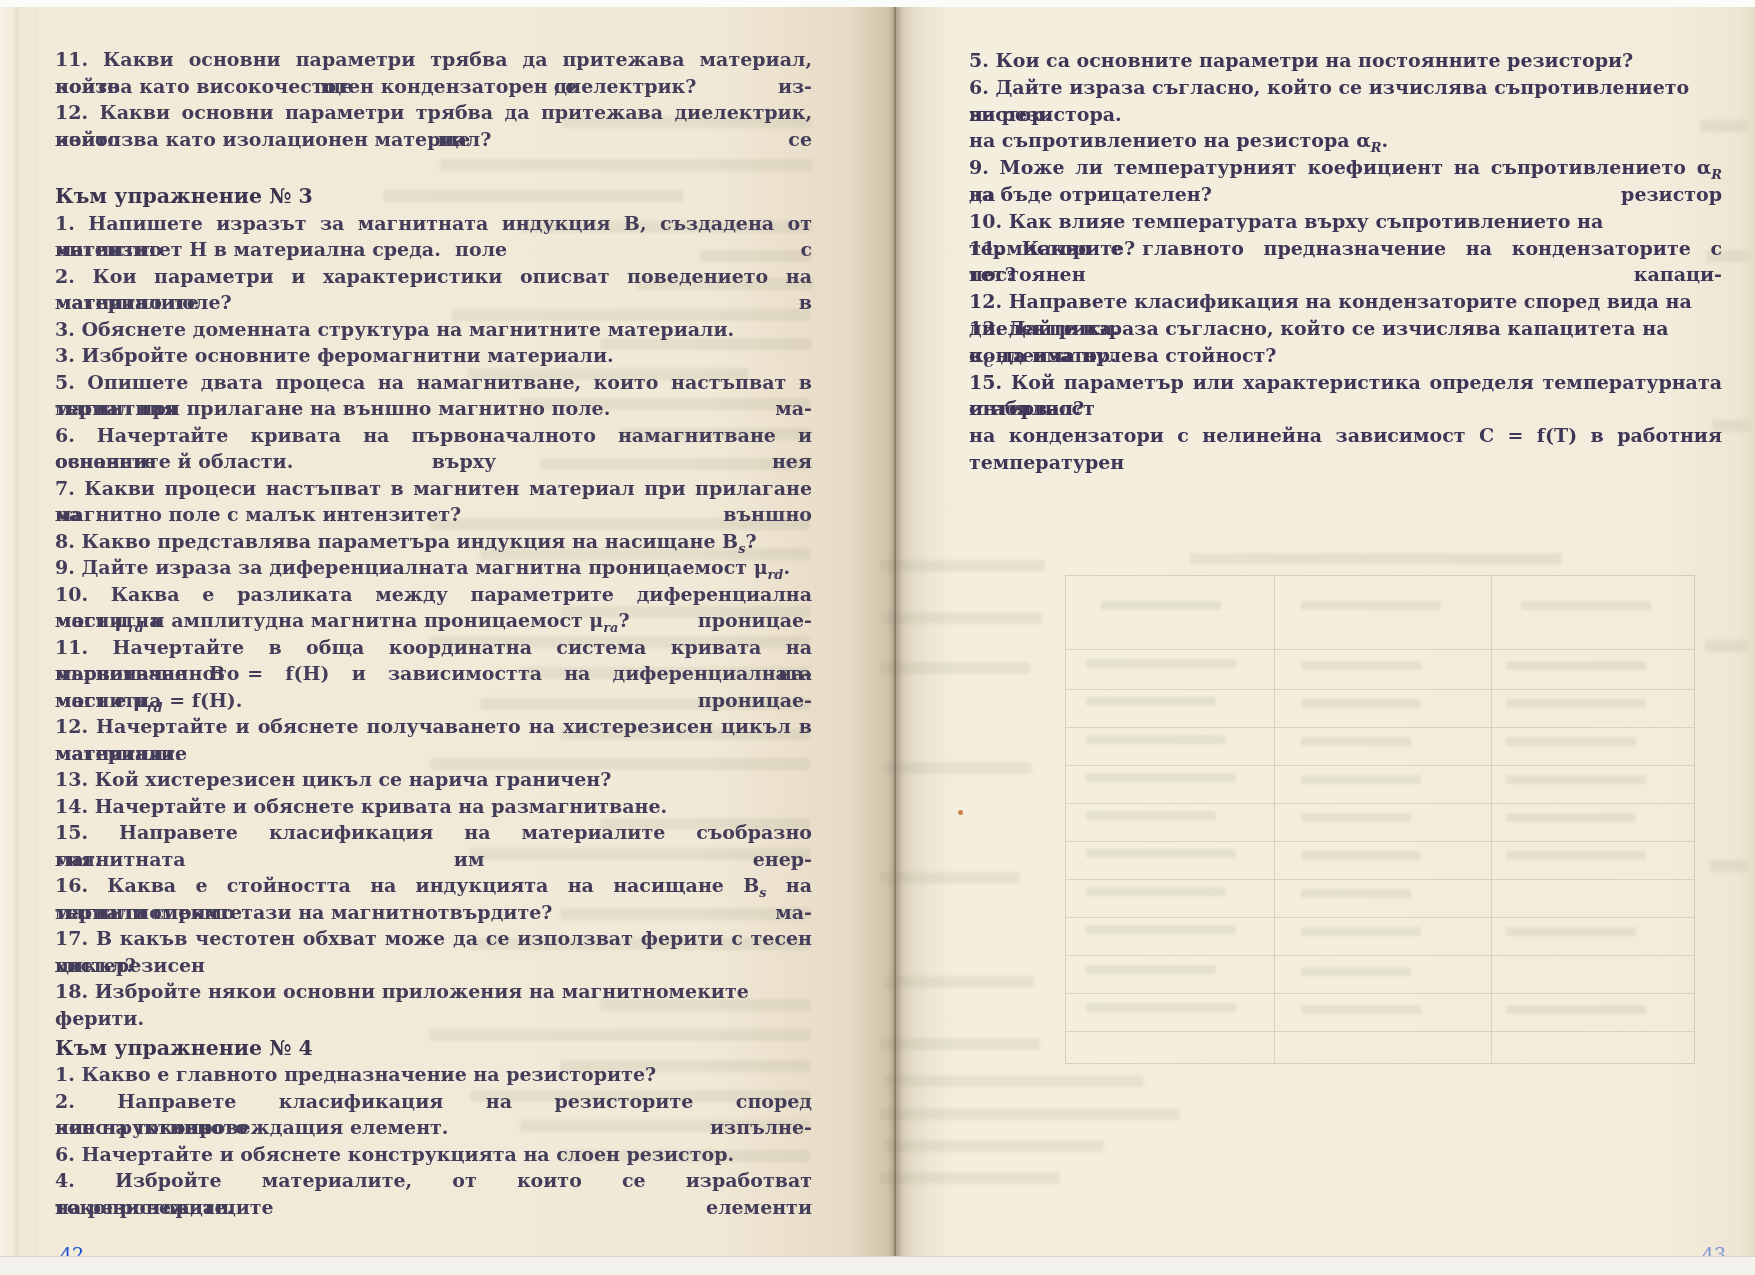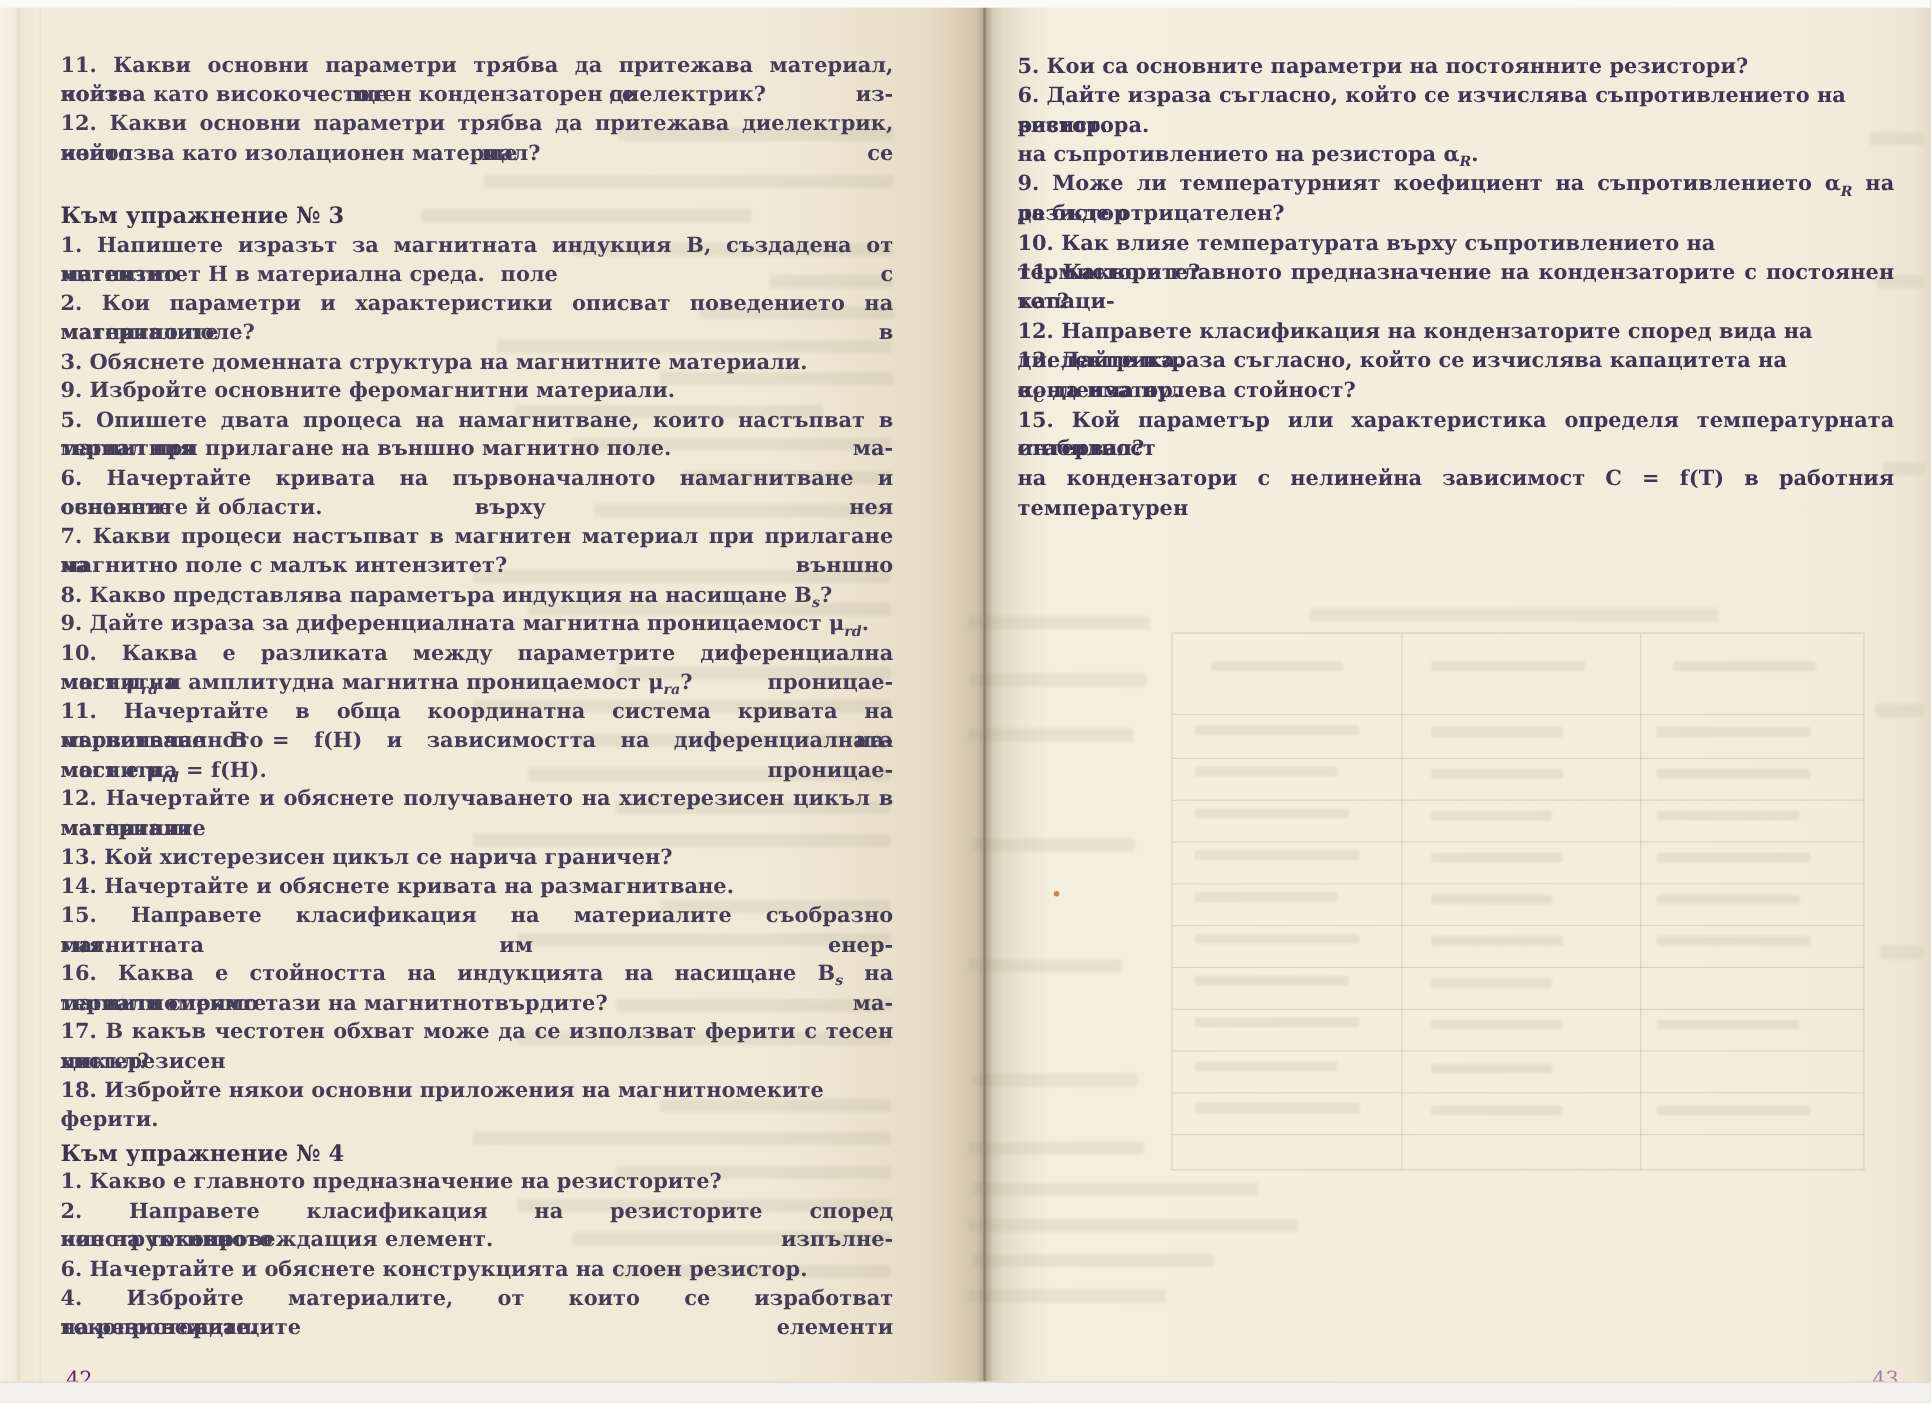--- a/index.html
+++ b/index.html
@@ -26,29 +26,29 @@
   #spine{position:absolute;left:845px;top:0;width:85px;height:100%;z-index:5;pointer-events:none;
     background:linear-gradient(to right,rgba(185,170,145,0) 0%,rgba(172,156,128,.22) 50%,
       rgba(118,104,80,.40) 59%,rgba(185,170,145,.14) 68%,rgba(244,238,223,0) 100%);}
   #spine-line{position:absolute;left:894px;top:4px;width:2px;height:1268px;z-index:6;
     background:rgba(98,88,66,.45);filter:blur(.6px);pointer-events:none;}
   
   .textcol{position:absolute;z-index:3;}
   #left-col{left:55px;top:46px;width:757px;font-size:19px;color:#433d5a;}
   #left-col .line{line-height:26.5px;height:26.5px;white-space:normal;font-weight:bold;}
   #right-col{left:925px;top:47px;width:797px;font-size:19px;font-weight:600;color:#3d3656;}
-  #right-col .line{line-height:26.8px;height:26.8px;}
+  #right-col .line{line-height:26.8px;height:26.8px;margin-left:44px;}
   .line{text-align:left;overflow:visible;}
   .line.j{text-align:justify;text-align-last:justify;}
   .line sub{font-size:.68em;font-style:italic;line-height:0;}
   .hdg{display:block;margin:31px 0 0 0;font-size:20.5px;font-weight:bold;
        line-height:26.5px;height:26.5px;color:#3a344f;}
   .hdg.second{margin-top:30px;}
   
-  .pageno{position:absolute;top:1243px;z-index:8;font-size:19px;color:#701a75;}
+  .pageno{position:absolute;top:1243px;z-index:8;font-size:19px;color:#1d4ed8;}
   #pageno-left{left:60px;}
   #pageno-right{left:1702px;opacity:.55;}
   
   .gbar{position:absolute;height:12px;background:#8b9175;opacity:.13;filter:blur(1.5px);
         border-radius:2px;z-index:1;}
   .gcell{position:absolute;height:9px;background:#9a9f84;opacity:.16;filter:blur(1.2px);
         border-radius:2px;z-index:1;}
   #ghost-table{position:absolute;left:1065px;top:575px;width:628px;height:487px;z-index:1;
     border:1px solid rgba(160,144,112,.34);}
   .gline-h{position:absolute;left:0;width:100%;height:1px;background:rgba(160,144,112,.28);}
@@ -168,21 +168,21 @@
         <div class="line j"><span>12. Какви основни параметри трябва да притежава диелектрик, който ще се</span></div>
         <div class="line"><span>използва като изолационен материал?</span></div>
       </div>
     <div class="hdg">Към упражнение № 3</div>
     <div>
         <div class="line j"><span>1. Напишете изразът за магнитната индукция B, създадена от магнитно поле с</span></div>
         <div class="line"><span>интензитет H в материална среда.</span></div>
         <div class="line j"><span>2. Кои параметри и характеристики описват поведението на материалите в</span></div>
         <div class="line"><span>магнитно поле?</span></div>
         <div class="line"><span>3. Обяснете доменната структура на магнитните материали.</span></div>
-        <div class="line"><span>9. Избройте основните феромагнитни материали.</span></div>
+        <div class="line"><span>3. Избройте основните феромагнитни материали.</span></div>
         <div class="line j"><span>5. Опишете двата процеса на намагнитване, които настъпват в магнитния ма-</span></div>
         <div class="line"><span>териал при прилагане на външно магнитно поле.</span></div>
         <div class="line j"><span>6. Начертайте кривата на първоначалното намагнитване и означете върху нея</span></div>
         <div class="line"><span>основните й области.</span></div>
         <div class="line j"><span>7. Какви процеси настъпват в магнитен материал при прилагане на външно</span></div>
         <div class="line"><span>магнитно поле с малък интензитет?</span></div>
         <div class="line"><span>8. Какво представлява параметъра индукция на насищане B</span><sub>s</sub><span>?</span></div>
         <div class="line"><span>9. Дайте израза за диференциалната магнитна проницаемост μ</span><sub>rd</sub><span>.</span></div>
         <div class="line j"><span>10. Каква е разликата между параметрите диференциална магнитна проницае-</span></div>
         <div class="line"><span>мост μ</span><sub>rd</sub><span> и амплитудна магнитна проницаемост μ</span><sub>ra</sub><span>?</span></div>

